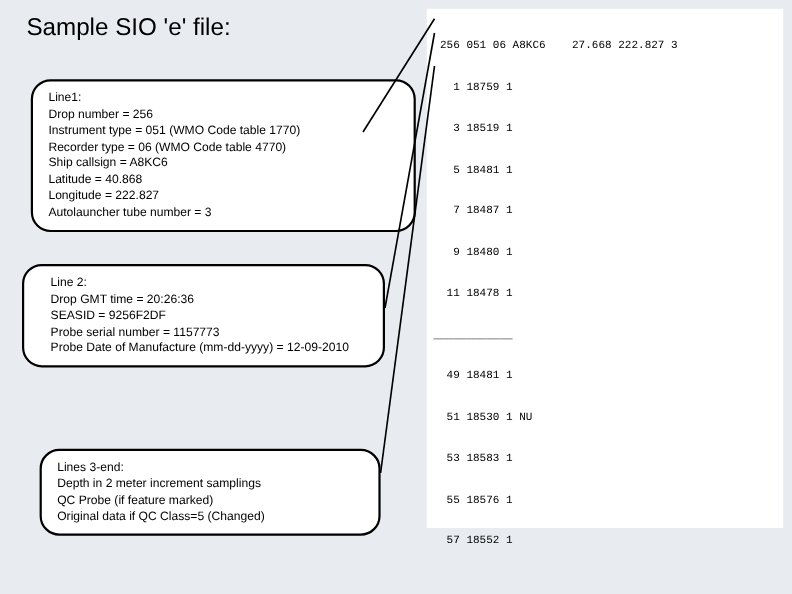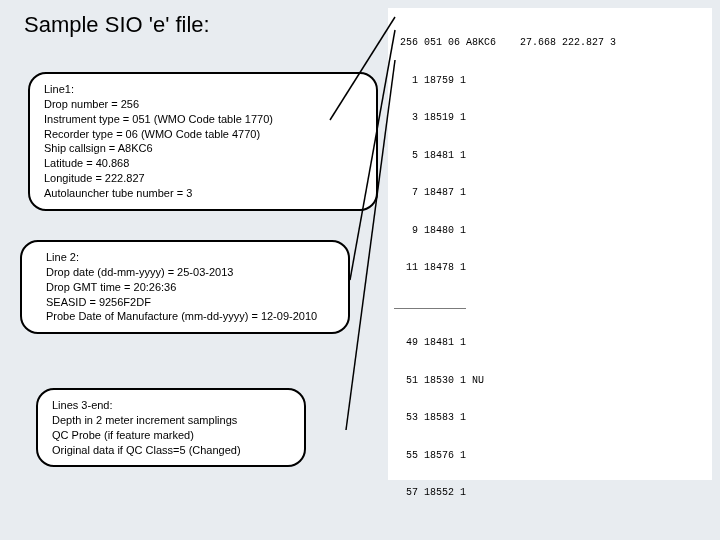--- a/index.html
+++ b/index.html
@@ -23,21 +23,21 @@
     background: #fff;
     border: 2px solid #000;
     border-radius: 18px;
     padding: 8px 14px;
     font-size: 11px;
     line-height: 1.35;
     color: #000;
   }
   .box1 { top: 72px; left: 6px; width: 350px; margin-left: 22px; }
   .box2 { top: 240px; left: 20px; width: 330px; padding-left: 24px; }
-  .box3 { top: 388px; left: 36px; width: 270px; }
+  .box3 { top: 408px; left: 36px; width: 310px; }
 
   .data-panel {
     position: absolute;
     top: 8px;
     left: 388px;
     width: 324px;
     height: 472px;
     background: #fff;
     font-family: "Courier New", monospace;
     font-size: 10px;
@@ -67,23 +67,23 @@
   <div>Instrument type = 051 (WMO Code table 1770)</div>
   <div>Recorder type = 06 (WMO Code table 4770)</div>
   <div>Ship callsign = A8KC6</div>
   <div>Latitude = 40.868</div>
   <div>Longitude = 222.827</div>
   <div>Autolauncher tube number = 3</div>
 </div>
 
 <div class="box box2">
   <div>Line 2:</div>
-  <div>Drop date (dd-mm-yyyy) = 25-03-2013</div>
   <div>Drop GMT time = 20:26:36</div>
   <div>SEASID = 9256F2DF</div>
+  <div>Probe serial number = 1157773</div>
   <div>Probe Date of Manufacture (mm-dd-yyyy) = 12-09-2010</div>
 </div>
 
 <div class="box box3">
   <div>Lines 3-end:</div>
   <div>Depth in 2 meter increment samplings</div>
   <div>QC Probe (if feature marked)</div>
   <div>Original data if QC Class=5 (Changed)</div>
 </div>
 

